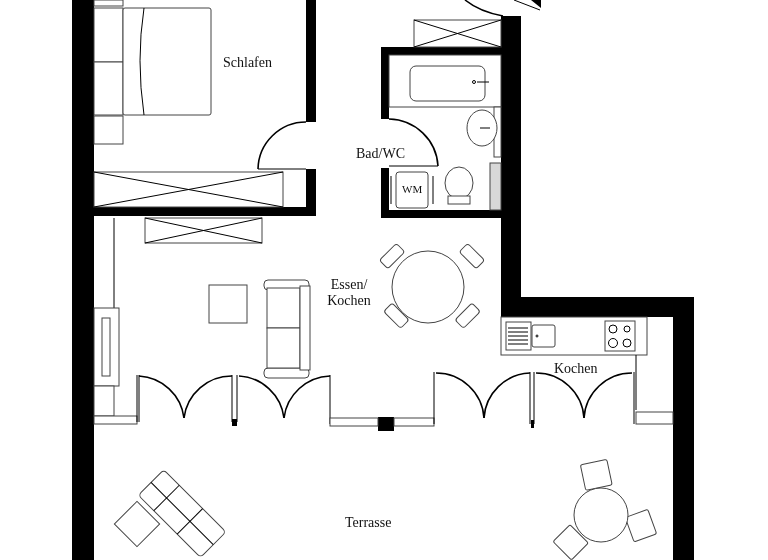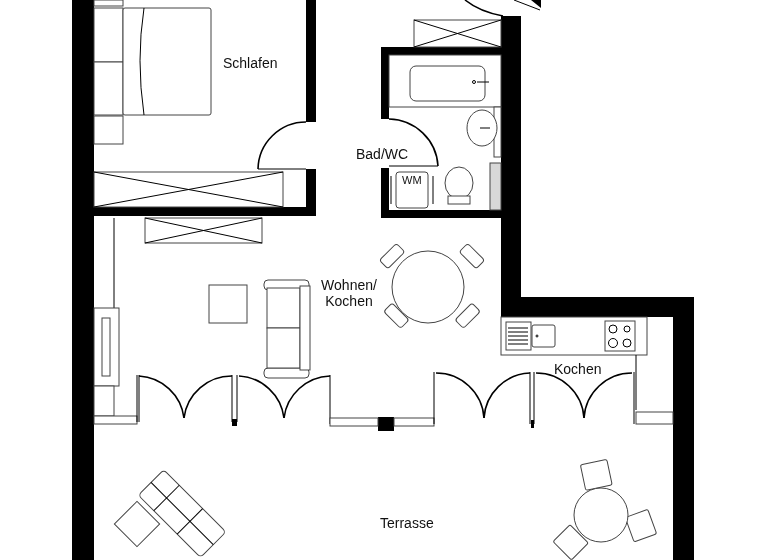--- a/index.html
+++ b/index.html
@@ -5,21 +5,21 @@
     html, body { margin: 0; padding: 0; background: #ffffff; }
     body { width: 768px; height: 560px; overflow: hidden; position: relative; }
     #plan { position: absolute; left: 0; top: 0; width: 768px; height: 560px; }
     .wall { fill: #000000; }
     .thin { fill: none; stroke: #000000; stroke-width: 1; }
     .furn { fill: #ffffff; stroke: #444444; stroke-width: 1; }
     .arc { fill: none; stroke: #000000; stroke-width: 1.6; }
     .grey { fill: #d8d8d8; stroke: #444; stroke-width: 1; }
     .label {
       position: absolute;
-      font-family: Liberation Sans, sans-serif;
+      font-family: Liberation Serif, serif;
       font-size: 14px;
       color: #111111;
       white-space: nowrap;
       line-height: 1.15;
     }
     .label.center { text-align: center; }
     .wm { position: absolute; font-family: "Liberation Sans", sans-serif; font-size: 11px; color: #111; }
   </style>
 </head>
 <body>
@@ -206,18 +206,18 @@
     <g transform="rotate(45 570 543)">
         <rect class="furn" x="557" y="530" width="26" height="24" rx="2"></rect>
       </g>
     <circle class="furn" cx="601" cy="515" r="27"></circle>
   </g>
 </svg>
 
 <div class="label" style="left:223px; top:55px;">Schlafen</div>
 <div class="label" style="left:356px; top:146px;">Bad/WC</div>
 <div class="label center" style="left:316px; top:277px; width:66px;">
-  <div>Wohnen/</div>
+  <div>Essen/</div>
   <div>Kochen</div>
 </div>
 <div class="label" style="left:554px; top:361px;">Kochen</div>
-<div class="label" style="left:380px; top:515px;text-align:center;">Terrasse</div>
-<div class="wm" style="left:402px; top:174px;">WM</div>
+<div class="label" style="left:345px; top:515px;text-align:center;">Terrasse</div>
+<div class="wm" style="left:402px; top:183px;font-family:Liberation Serif, serif;">WM</div>
 
 </body></html>

